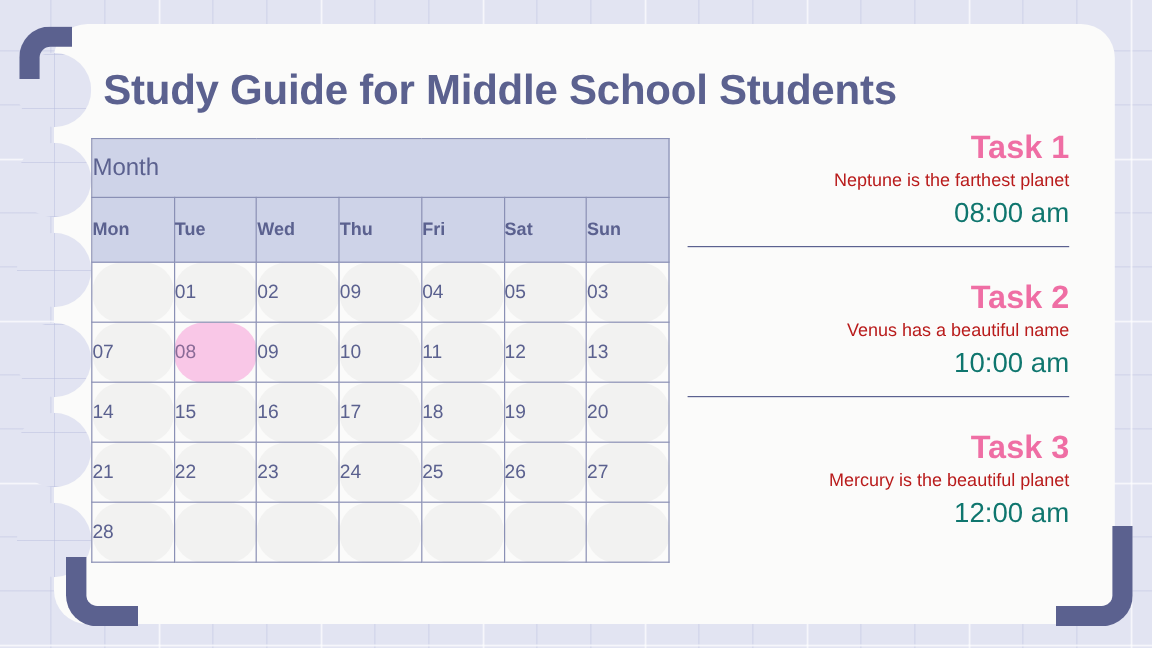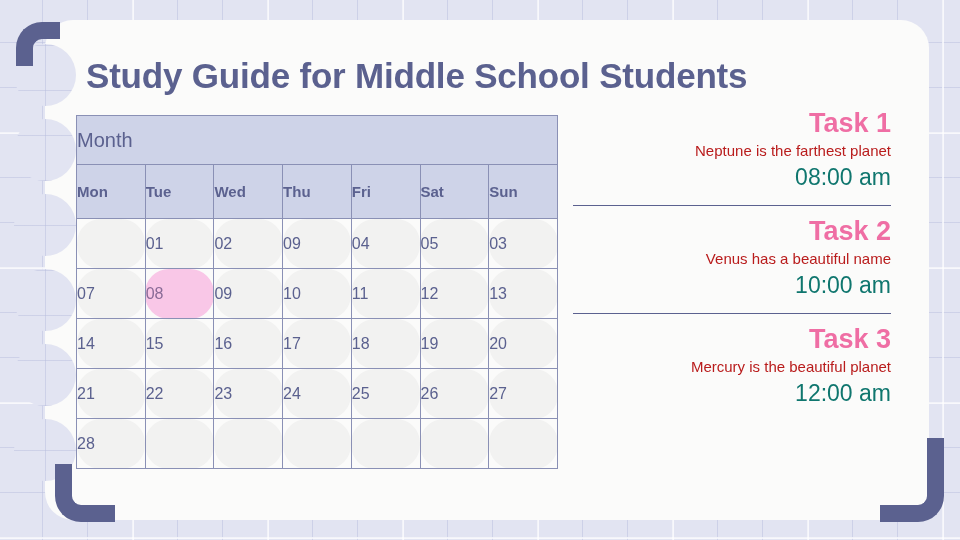--- a/index.html
+++ b/index.html
@@ -128,21 +128,21 @@
   
   #tasks {
     position:absolute;
     left:573px; top:108px;
     width:318px;
     text-align:right;
   }
   .task-item { padding-bottom:4px; }
   .task-item + .task-item {
     border-top:1.5px solid #5b618f;
-    padding-top:10px;
+    padding-top:27px;
     margin-top:8px;
   }
   .task-title {
     font-size:27px;
     font-weight:bold;
     color:#ef6ea4;
     line-height:1.15;
   }
   .task-desc {
     font-size:15px;

